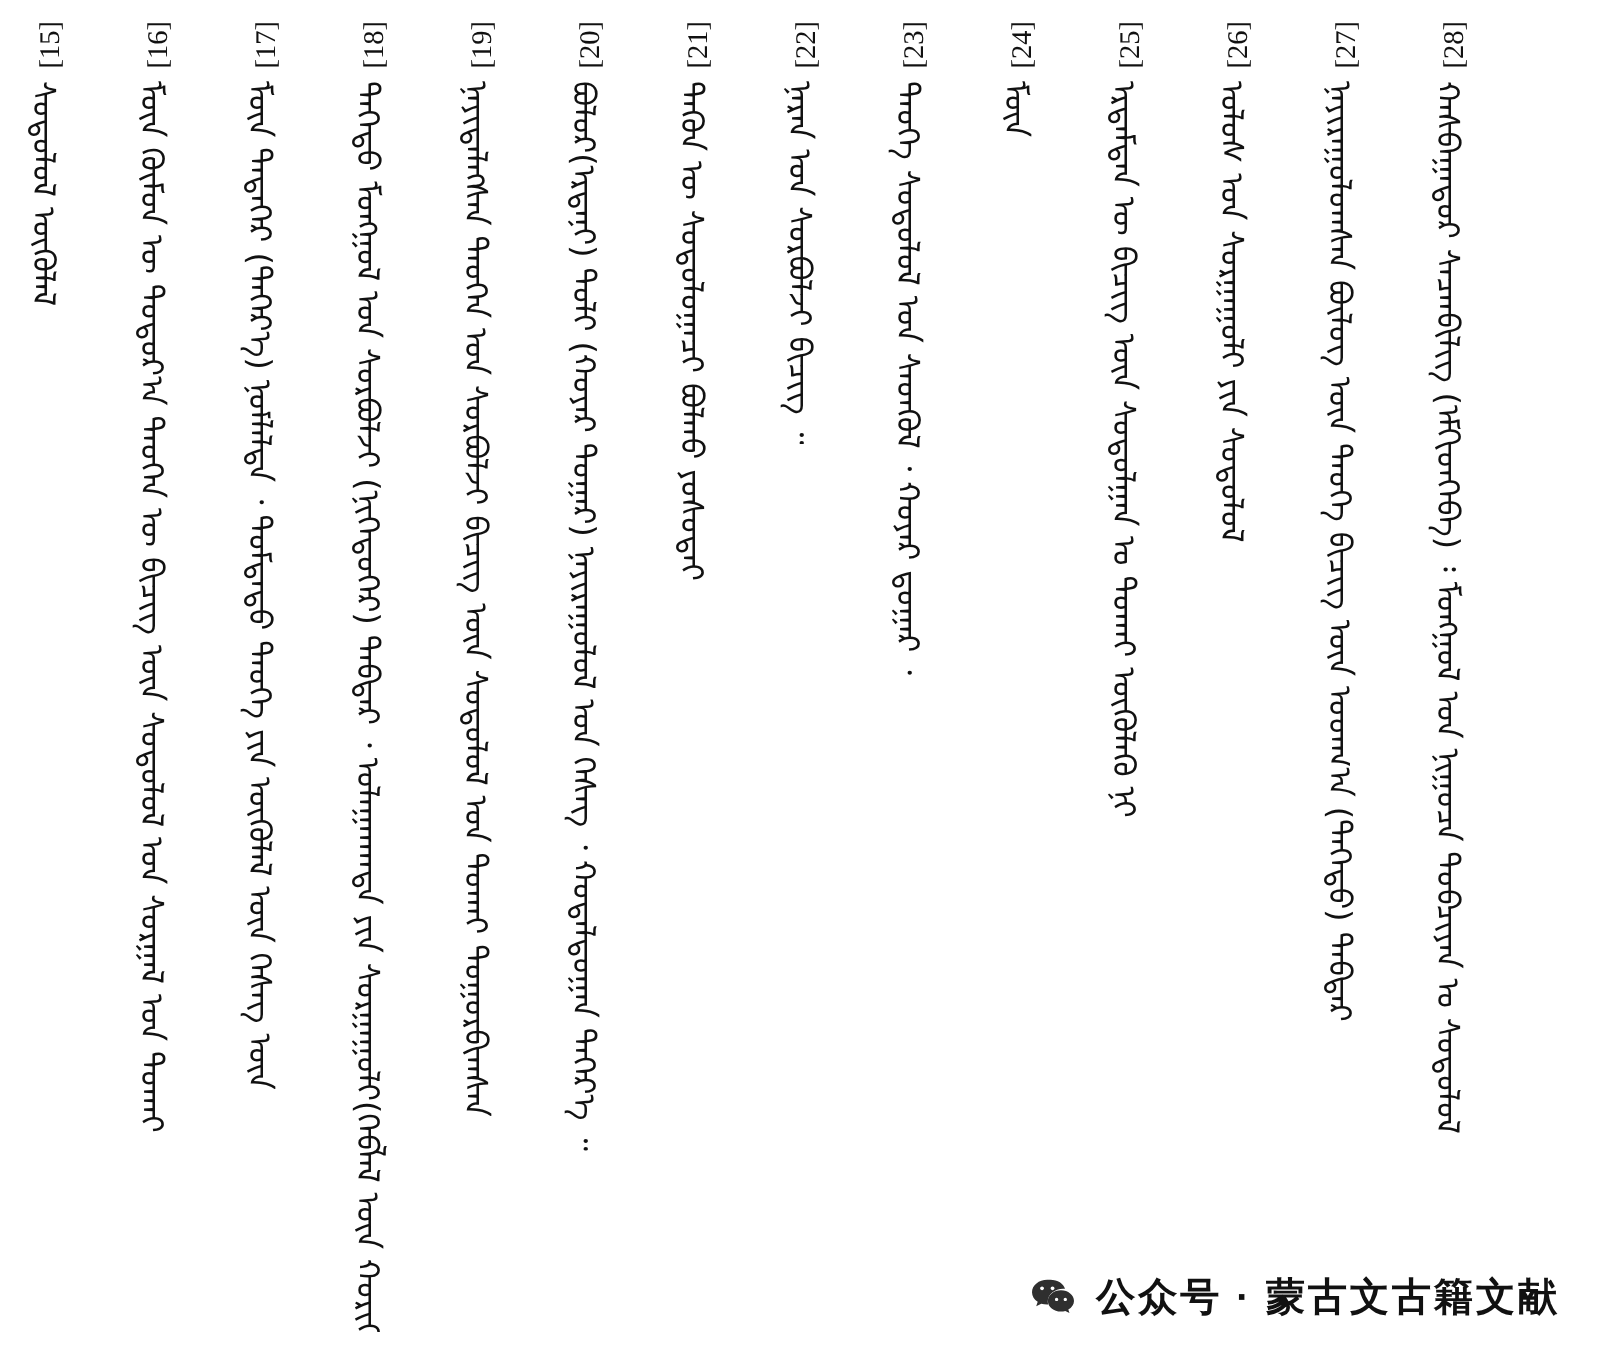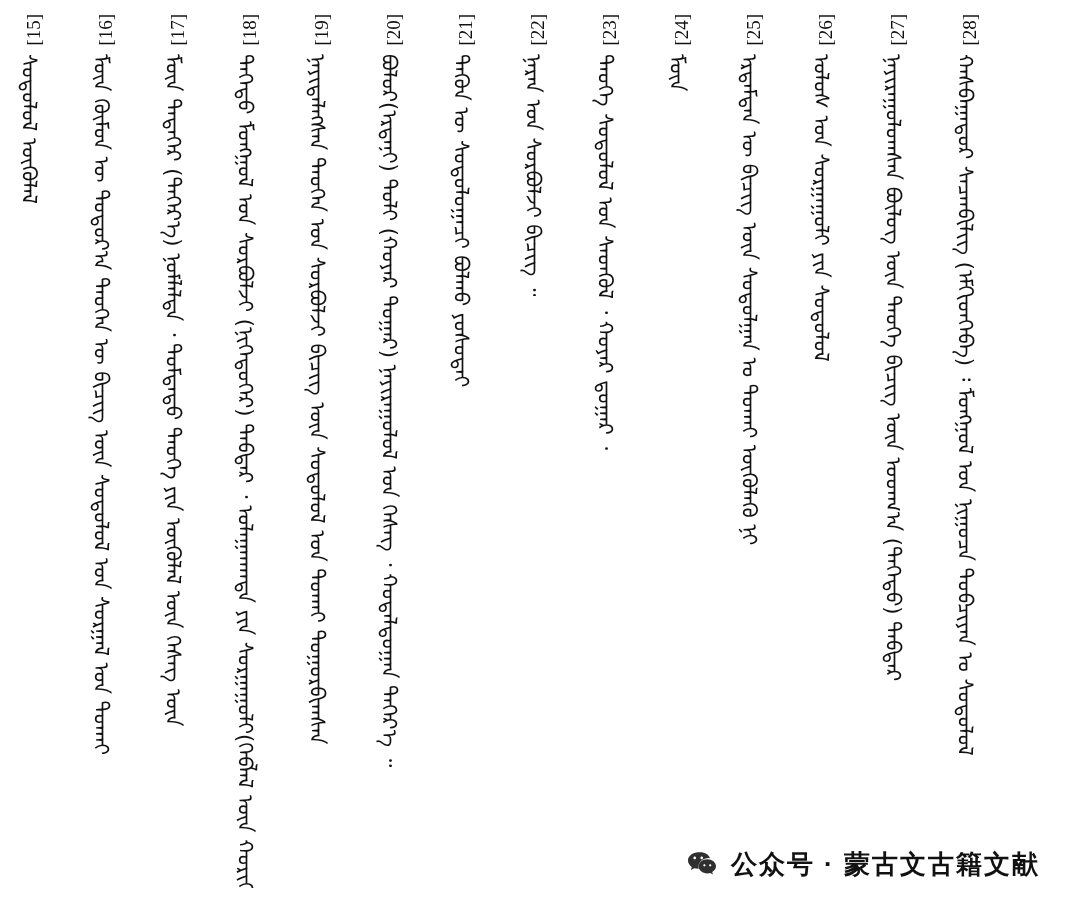--- a/index.html
+++ b/index.html
@@ -78,21 +78,21 @@
     word-break: keep-all;
   }
 
   
   .footer {
     position: absolute;
     right: 40px;
     bottom: 26px;
     display: flex;
     flex-direction: row;
-    align-items: flex-start;
+    align-items: flex-end;
     gap: 12px;
   }
   .wechat-icon {
     width: 34px;
     height: 34px;
     display: block;
   }
   .footer-text {
     font-family: "Liberation Sans", sans-serif;
     font-size: 26px;

